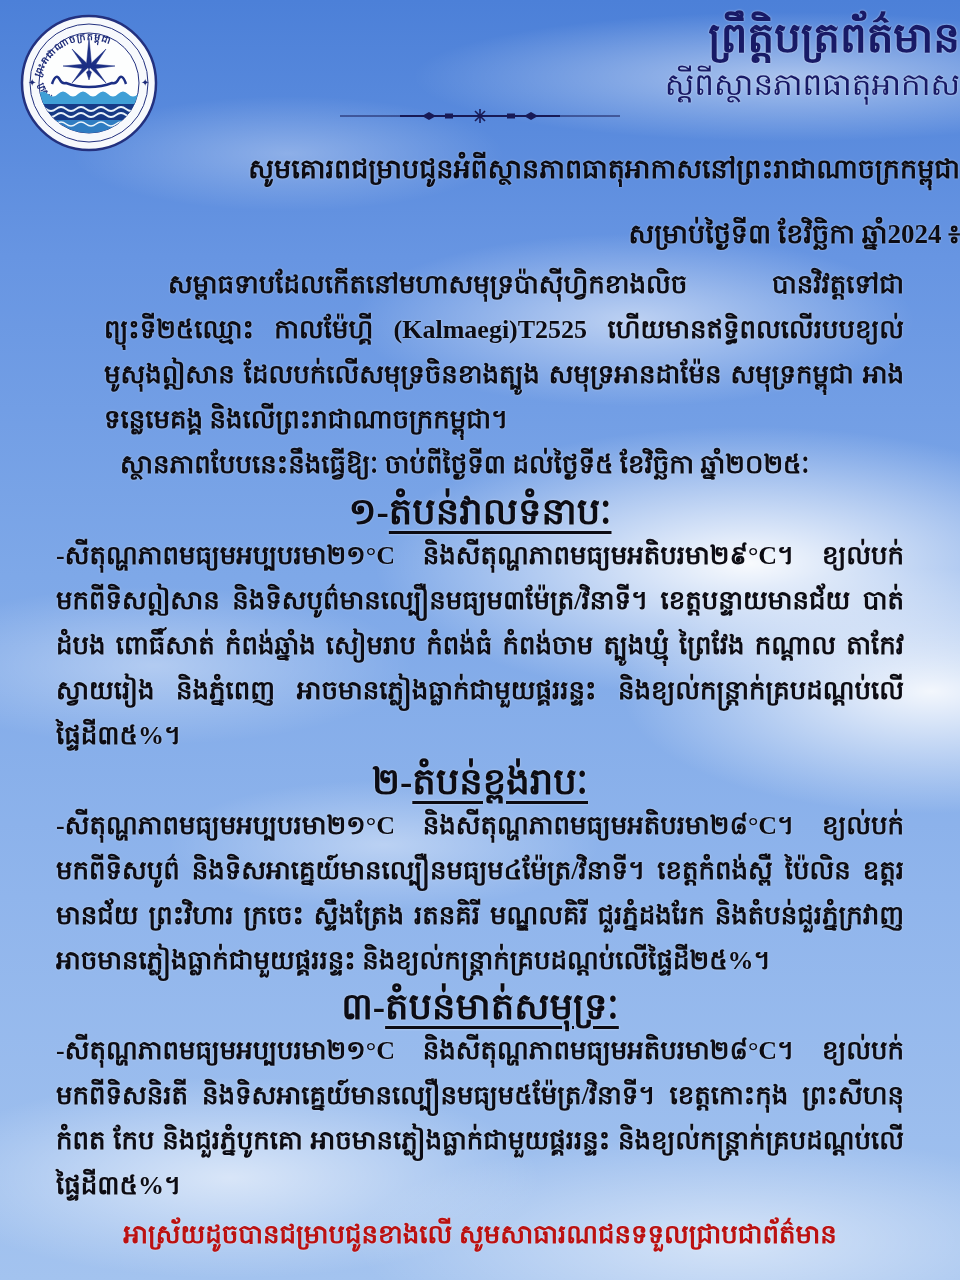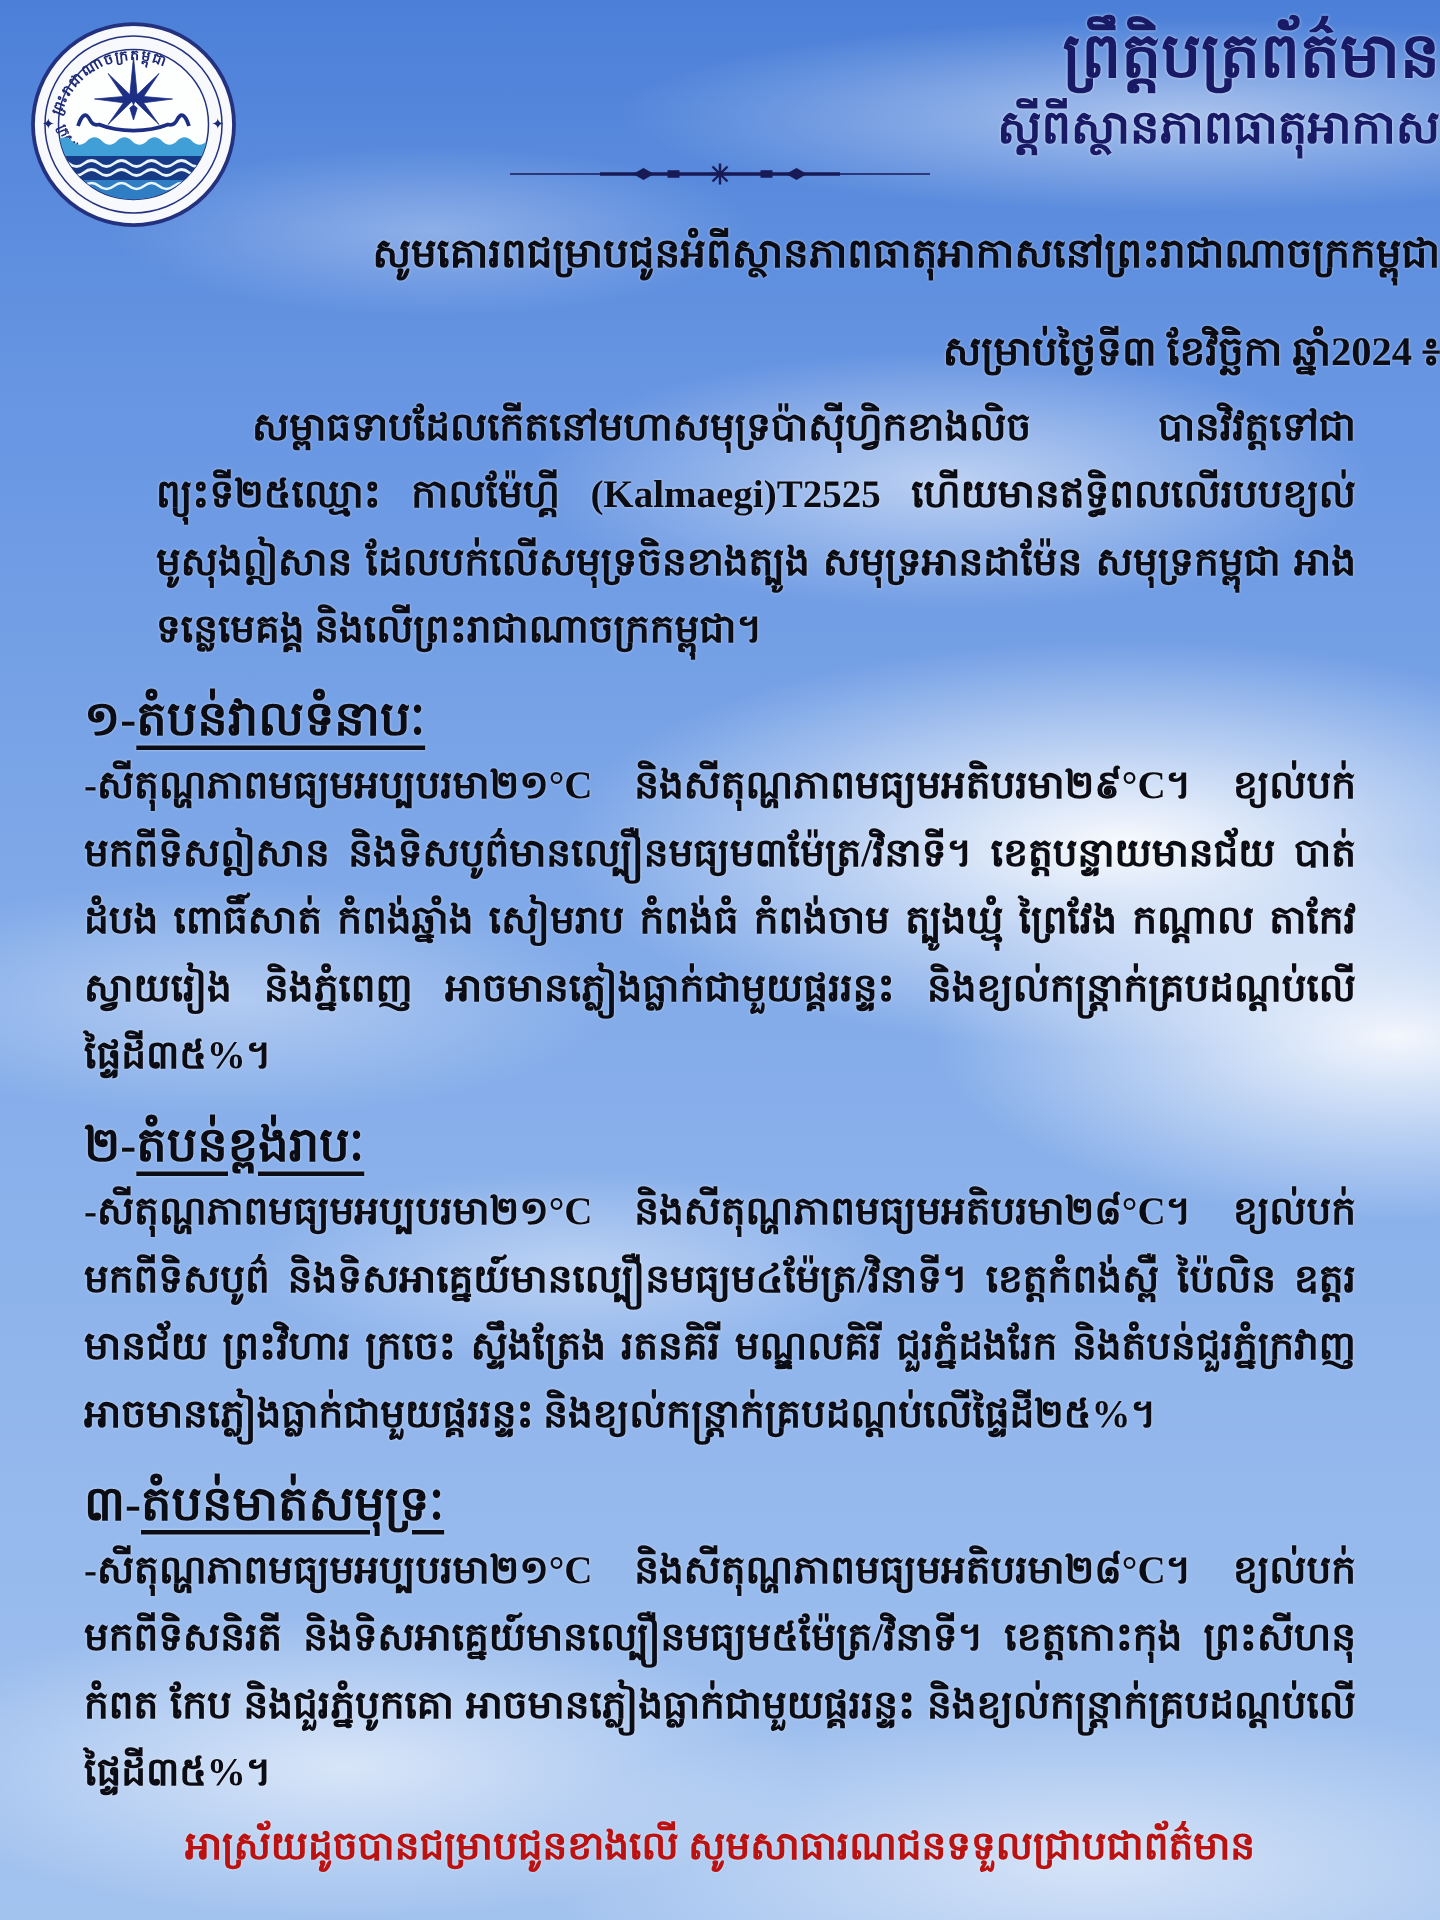--- a/index.html
+++ b/index.html
@@ -20,21 +20,21 @@
       radial-gradient(ellipse 520px 150px at 76% 97%, rgba(255,255,255,.55), rgba(255,255,255,0) 72%),
       linear-gradient(180deg,#4c80d8 0%,#6795e2 20%,#7ea8e8 45%,#90b5ec 70%,#a3c3ef 100%);
   }
   .logo{position:absolute;left:20px;top:14px;width:138px;height:138px;}
   .header{text-align:right;padding-top:12px;}
   .title{
     font-size:42px;line-height:52px;font-weight:700;color:#181a66;
     text-shadow:0 0 2px rgba(255,255,255,.7);
   }
   .subtitle{
-    font-size:31px;line-height:42px;font-weight:700;color:#181a66;
+    font-size:31px;line-height:42px;font-weight:400;color:#181a66;
     text-shadow:0 0 2px rgba(255,255,255,.7);
   }
   .divider{height:20px;display:flex;justify-content:center;align-items:center;}
   .intro-line{
     font-size:27px;line-height:44px;font-weight:600;color:#0c0c14;
     text-shadow:0 0 2px rgba(255,255,255,.55);
     margin-top:21px;
   }
   .content{padding:0 56px;color:#0c0c14;}
   .para{
@@ -42,22 +42,23 @@
     text-align:justify;text-indent:64px;
     text-shadow:0 0 2px rgba(255,255,255,.55);
     margin-top:6px;
     margin-left:48px;
   }
   .cond-line{
     font-size:26px;line-height:46px;font-weight:600;
     text-indent:64px;text-shadow:0 0 2px rgba(255,255,255,.55);
   }
   .sec-heading{
-    font-size:32px;line-height:43px;font-weight:700;margin-top:16px;
+    font-size:37px;line-height:43px;font-weight:700;margin-top:2px;
     text-shadow:0 0 2px rgba(255,255,255,.55);
+    text-align:center;
   }
   .sec-heading .underlined{
     text-decoration:underline;
     text-underline-offset:7px;
     text-decoration-thickness:2.5px;
   }
   .sec-body{
     font-size:26px;line-height:45px;font-weight:600;
     text-align:justify;
     text-shadow:0 0 2px rgba(255,255,255,.55);
@@ -143,20 +144,21 @@
       </svg>
     </div>
     <div class="intro-line">សូមគោរពជម្រាបជូនអំពីស្ថានភាពធាតុអាកាសនៅព្រះរាជាណាចក្រកម្ពុជា</div>
     <div class="intro-line">សម្រាប់ថ្ងៃទី៣ ខែវិច្ឆិកា ឆ្នាំ2024 ៖</div>
   </div>
 
   <div class="content">
 
     <div class="para">សម្ពាធទាបដែលកើតនៅមហាសមុទ្រប៉ាស៊ីហ្វិកខាងលិច បានវិវត្តទៅជាព្យុះទី២៥ឈ្មោះ កាលម៉ែហ្គី (Kalmaegi)T2525 ហើយមានឥទ្ធិពលលើរបបខ្យល់មូសុងឦសាន ដែលបក់លើសមុទ្រចិនខាងត្បូង សមុទ្រអានដាម៉ែន សមុទ្រកម្ពុជា អាងទន្លេមេគង្គ និងលើព្រះរាជាណាចក្រកម្ពុជា។</div>
 
+    <div class="cond-line">ស្ថានភាពបែបនេះនឹងធ្វើឱ្យៈ ចាប់ពីថ្ងៃទី៣ ដល់ថ្ងៃទី៥ ខែវិច្ឆិកា ឆ្នាំ២០២៥ៈ</div>
 
     <div class="sec-heading"><span>១-</span><span class="underlined">តំបន់វាលទំនាបៈ</span></div>
     <div class="sec-body">-សីតុណ្ហភាពមធ្យមអប្បបរមា២១°C និងសីតុណ្ហភាពមធ្យមអតិបរមា២៩°C។ ខ្យល់បក់មកពីទិសឦសាន និងទិសបូព៌មានល្បឿនមធ្យម៣ម៉ែត្រ/វិនាទី។ ខេត្តបន្ទាយមានជ័យ បាត់ដំបង ពោធិ៍សាត់ កំពង់ឆ្នាំង សៀមរាប កំពង់ធំ កំពង់ចាម ត្បូងឃ្មុំ ព្រៃវែង កណ្តាល តាកែវ ស្វាយរៀង និងភ្នំពេញ អាចមានភ្លៀងធ្លាក់ជាមួយផ្គររន្ទះ និងខ្យល់កន្ត្រាក់គ្របដណ្តប់លើផ្ទៃដី៣៥%។</div>
 
     <div class="sec-heading"><span>២-</span><span class="underlined">តំបន់ខ្ពង់រាបៈ</span></div>
     <div class="sec-body">-សីតុណ្ហភាពមធ្យមអប្បបរមា២១°C និងសីតុណ្ហភាពមធ្យមអតិបរមា២៨°C។ ខ្យល់បក់មកពីទិសបូព៌ និងទិសអាគ្នេយ៍មានល្បឿនមធ្យម៤ម៉ែត្រ/វិនាទី។ ខេត្តកំពង់ស្ពឺ ប៉ៃលិន ឧត្តរមានជ័យ ព្រះវិហារ ក្រចេះ ស្ទឹងត្រែង រតនគិរី មណ្ឌលគិរី ជួរភ្នំដងរែក និងតំបន់ជួរភ្នំក្រវាញ អាចមានភ្លៀងធ្លាក់ជាមួយផ្គររន្ទះ និងខ្យល់កន្ត្រាក់គ្របដណ្តប់លើផ្ទៃដី២៥%។</div>
 
     <div class="sec-heading"><span>៣-</span><span class="underlined">តំបន់មាត់សមុទ្រៈ</span></div>
     <div class="sec-body">-សីតុណ្ហភាពមធ្យមអប្បបរមា២១°C និងសីតុណ្ហភាពមធ្យមអតិបរមា២៨°C។ ខ្យល់បក់មកពីទិសនិរតី និងទិសអាគ្នេយ៍មានល្បឿនមធ្យម៥ម៉ែត្រ/វិនាទី។ ខេត្តកោះកុង ព្រះសីហនុ កំពត កែប និងជួរភ្នំបូកគោ អាចមានភ្លៀងធ្លាក់ជាមួយផ្គររន្ទះ និងខ្យល់កន្ត្រាក់គ្របដណ្តប់លើផ្ទៃដី៣៥%។</div>
 

